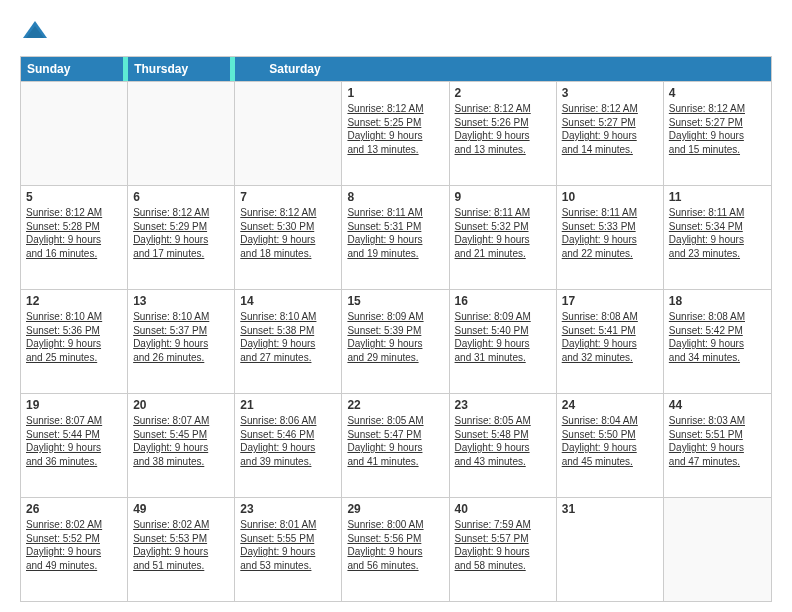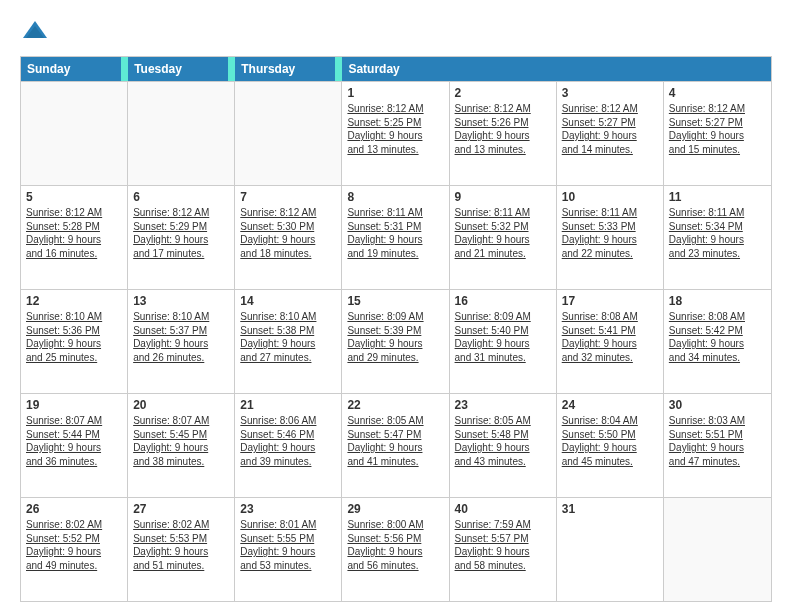--- a/index.html
+++ b/index.html
@@ -69,23 +69,23 @@
     .cal-header {
       display: grid;
       grid-template-columns: repeat(7, 1fr);
       background: #2980b9;
     }
     .cal-header-cell {
       color: #fff;
       font-size: 12px;
       font-weight: bold;
       padding: 5px 6px;
-      border-right: 7px solid #5eead4;
-    }
-    .cal-header-cell:last-child { border-right: none; }
+      border-right: 5px solid #5eead4;
+    }
+    .cal-header-cell:last-child { border-right: none; margin-left: 28px; }
     .cal-body {
       flex: 1;
       display: flex;
       flex-direction: column;
     }
     .cal-row {
       display: grid;
       grid-template-columns: repeat(7, 1fr);
       flex: 1;
       border-top: 1px solid #ccc;
@@ -130,21 +130,20 @@
     </div>
     <div class="title-block">
       <div class="month-title"></div>
       <div class="location"></div>
     </div>
   </div>
 
   <div class="calendar">
     <div class="cal-header" id="cal-header">
         <div class="cal-header-cell">Sunday</div>
-        <div class="cal-header-cell">Tuesday</div>
         <div class="cal-header-cell">Thursday</div>
         <div class="cal-header-cell">Saturday</div>
       </div>
     <div class="cal-body" id="cal-body">
         <div class="cal-row">
           <div class="cal-cell empty"></div>
           <div class="cal-cell empty"></div>
           <div class="cal-cell empty"></div>
           <div class="cal-cell">
             <span class="day-num">1</span>
@@ -242,31 +241,31 @@
           </div>
           <div class="cal-cell">
             <span class="day-num">23</span>
             <div class="info">Sunrise: 8:05 AM<br>Sunset: 5:48 PM<br>Daylight: 9 hours<br>and 43 minutes.</div>
           </div>
           <div class="cal-cell">
             <span class="day-num">24</span>
             <div class="info">Sunrise: 8:04 AM<br>Sunset: 5:50 PM<br>Daylight: 9 hours<br>and 45 minutes.</div>
           </div>
           <div class="cal-cell">
-            <span class="day-num">30</span>
+            <span class="day-num">44</span>
             <div class="info">Sunrise: 8:03 AM<br>Sunset: 5:51 PM<br>Daylight: 9 hours<br>and 47 minutes.</div>
           </div>
         </div>
         <div class="cal-row">
           <div class="cal-cell">
             <span class="day-num">26</span>
             <div class="info">Sunrise: 8:02 AM<br>Sunset: 5:52 PM<br>Daylight: 9 hours<br>and 49 minutes.</div>
           </div>
           <div class="cal-cell">
-            <span class="day-num">27</span>
+            <span class="day-num">49</span>
             <div class="info">Sunrise: 8:02 AM<br>Sunset: 5:53 PM<br>Daylight: 9 hours<br>and 51 minutes.</div>
           </div>
           <div class="cal-cell">
             <span class="day-num">23</span>
             <div class="info">Sunrise: 8:01 AM<br>Sunset: 5:55 PM<br>Daylight: 9 hours<br>and 53 minutes.</div>
           </div>
           <div class="cal-cell">
             <span class="day-num">29</span>
             <div class="info">Sunrise: 8:00 AM<br>Sunset: 5:56 PM<br>Daylight: 9 hours<br>and 56 minutes.</div>
           </div>

